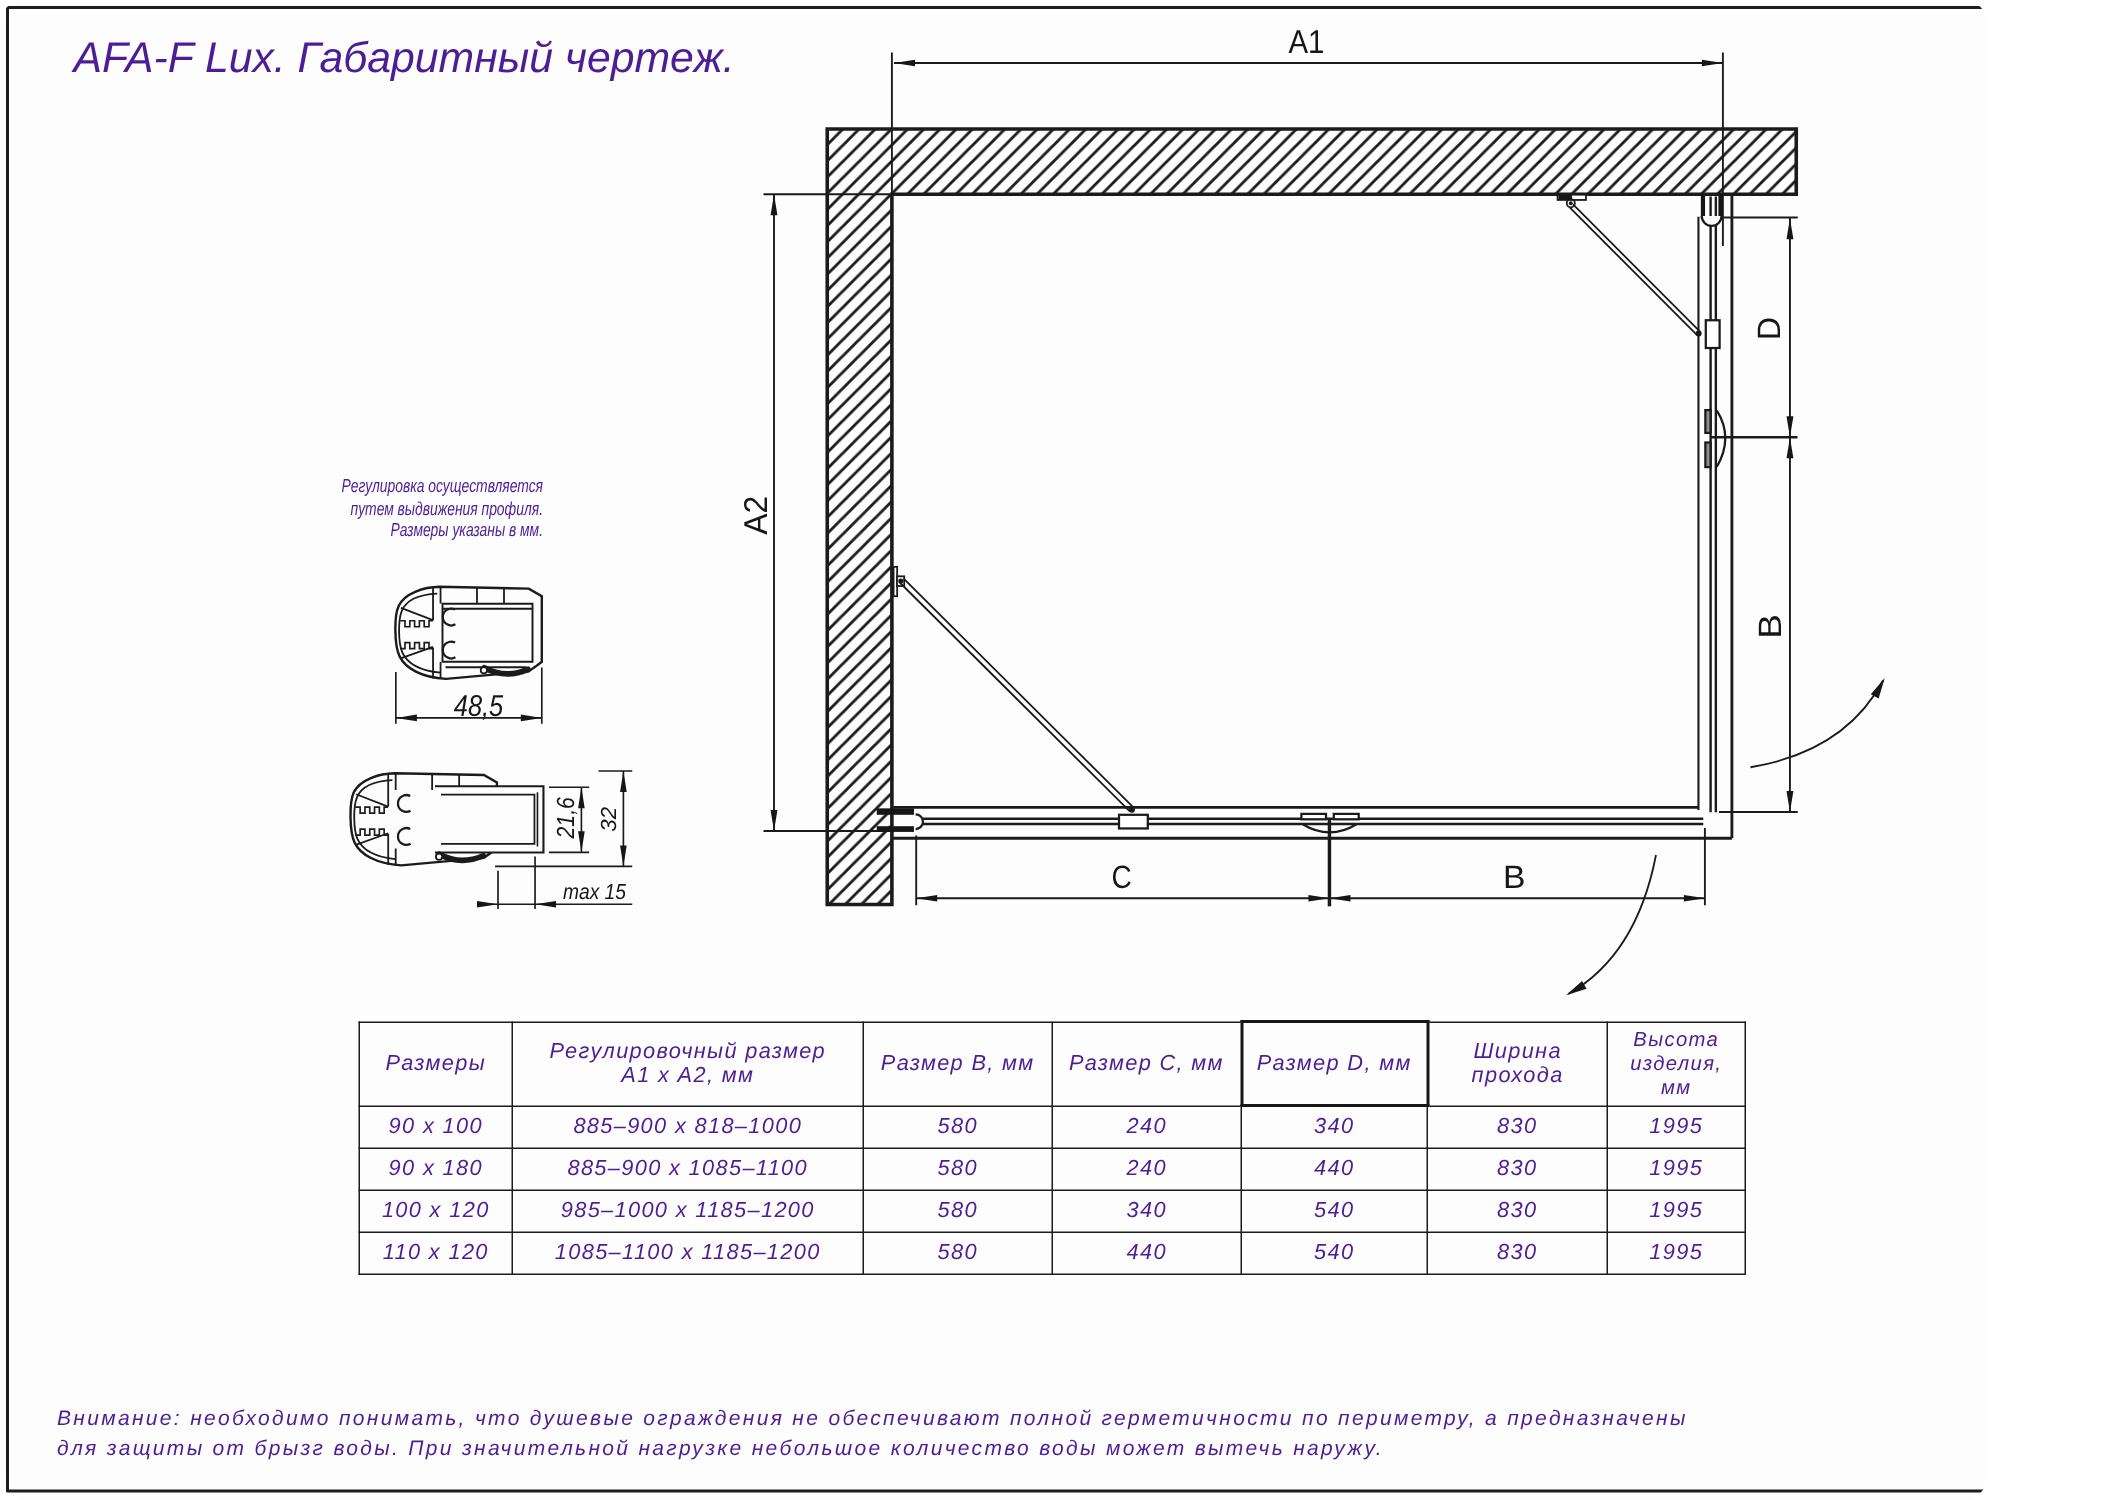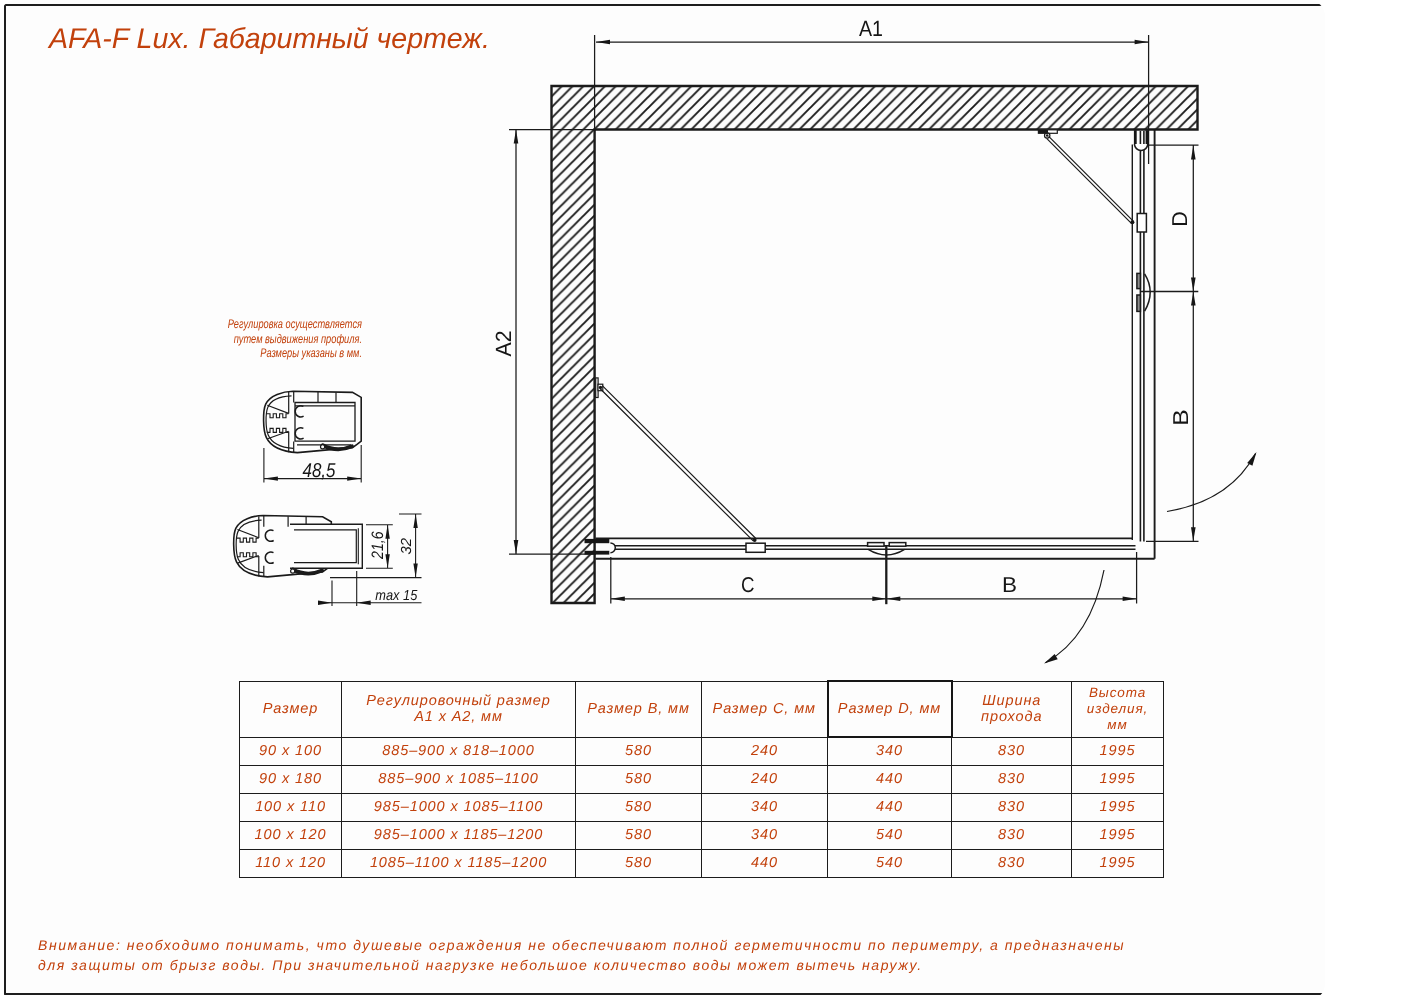--- a/index.html
+++ b/index.html
@@ -1,16 +1,16 @@
 <!DOCTYPE html>
 <html lang="ru"><head><meta charset="utf-8">
 <style>
 html,body{margin:0;padding:0;background:#fff;}
 *{-webkit-font-smoothing:antialiased;text-rendering:geometricPrecision;}
-.page{will-change:transform;position:relative;width:1325px;height:1000px;background:#fdfdfd;font-family:"Liberation Sans",sans-serif;color:#c2410c;overflow:hidden;border-radius:16px;}
+.page{will-change:transform;position:relative;width:1325px;height:1000px;background:#fdfdfd;font-family:"Liberation Sans",sans-serif;color:#4c1d95;overflow:hidden;border-radius:16px;}
 .abs{position:absolute;}
 svg{display:block;}
 svg text{fill:#161616;font-family:"Liberation Sans",sans-serif;}
 table{border-collapse:collapse;table-layout:fixed;font-style:italic;}
 td{border:1.6px solid #1c1c1c;text-align:center;vertical-align:middle;padding:0;overflow:hidden;}
 </style></head>
 <body>
 <div class="page">
 
 <div class="abs" style="left:4px;top:4px;width:1403px;height:987px;border:2px solid #1d1d1d;"></div>
@@ -186,21 +186,21 @@
         <col style="width:102px">
         <col style="width:234px">
         <col style="width:126px">
         <col style="width:126px">
         <col style="width:124px">
         <col style="width:120px">
         <col style="width:92px">
       </colgroup>
 <tbody>
         <tr style="height:56px">
-<td>Размер</td>
+<td>Размеры</td>
 <td>Регулировочный размер<br>А1 х А2, мм</td>
 <td>Размер В, мм</td>
 <td>Размер С, мм</td>
 <td style="border:2.6px solid #161616;margin-top:16px;">Размер D, мм</td>
 <td>Ширина<br>прохода</td>
 <td style="font-size:13.5px;line-height:16px;">Высота<br>изделия,<br>мм</td>
 </tr>
 <tr style="height:28px">
           <td>90 х 100</td>
           <td>885–900 х 818–1000</td>
@@ -213,29 +213,20 @@
 <tr style="height:28px">
           <td>90 х 180</td>
           <td>885–900 х 1085–1100</td>
           <td>580</td>
           <td>240</td>
           <td>440</td>
           <td>830</td>
           <td>1995</td>
         </tr>
 <tr style="height:28px">
-          <td>100 х 110</td>
-          <td>985–1000 х 1085–1100</td>
-          <td>580</td>
-          <td>340</td>
-          <td>440</td>
-          <td>830</td>
-          <td>1995</td>
-        </tr>
-<tr style="height:28px">
           <td>100 х 120</td>
           <td>985–1000 х 1185–1200</td>
           <td>580</td>
           <td>340</td>
           <td>540</td>
           <td>830</td>
           <td>1995</td>
         </tr>
 <tr style="height:28px">
           <td>110 х 120</td>

